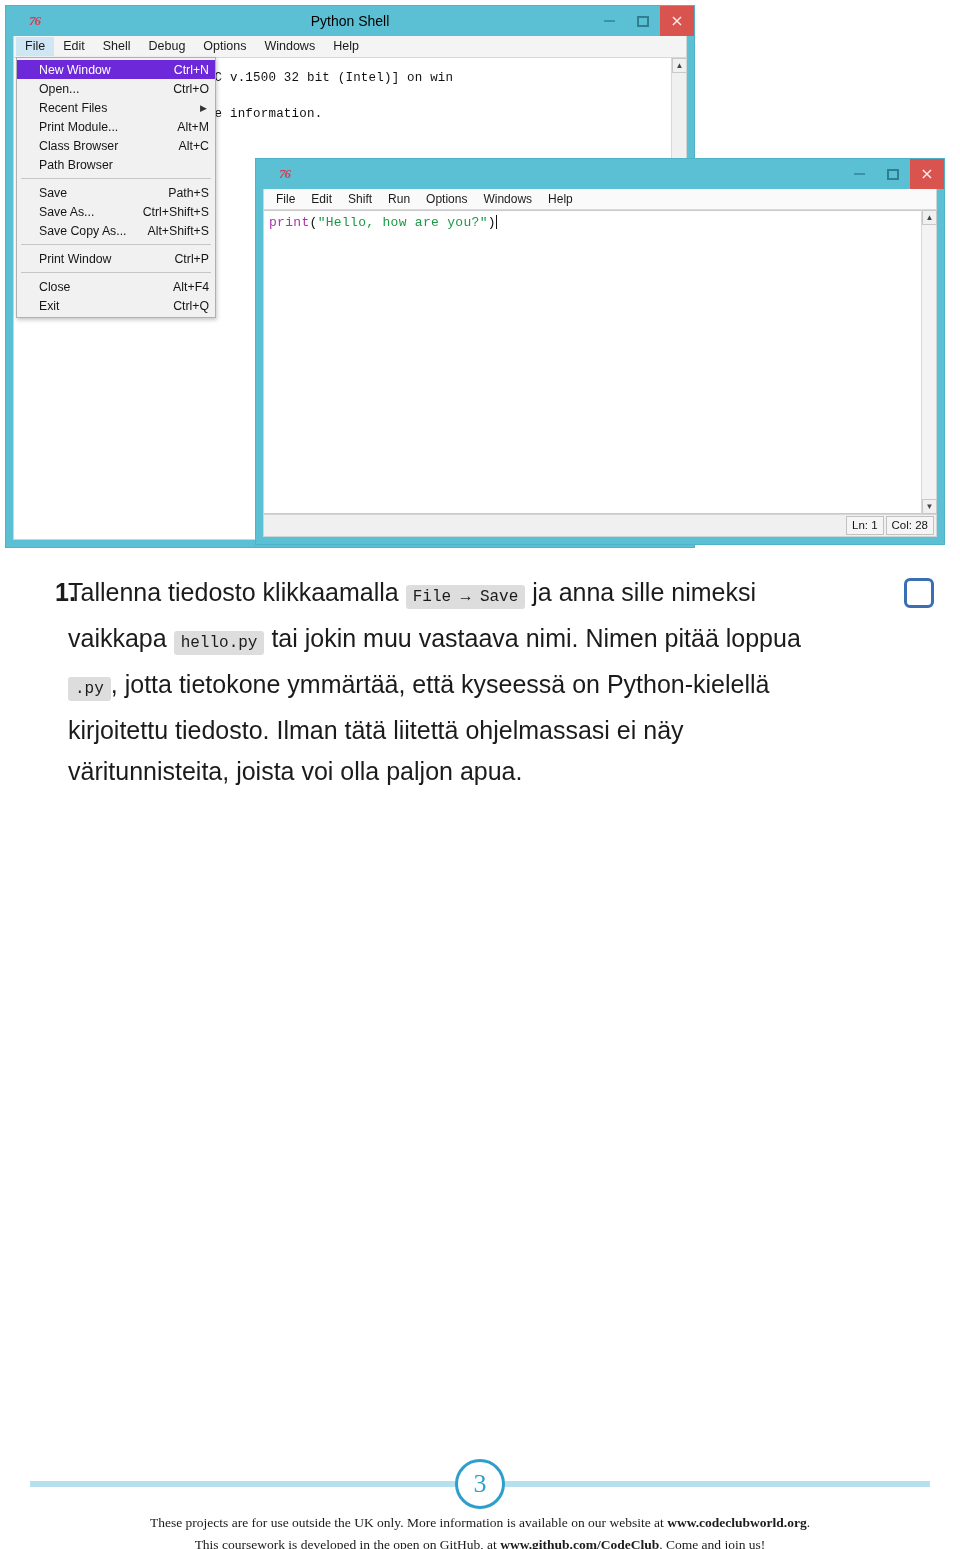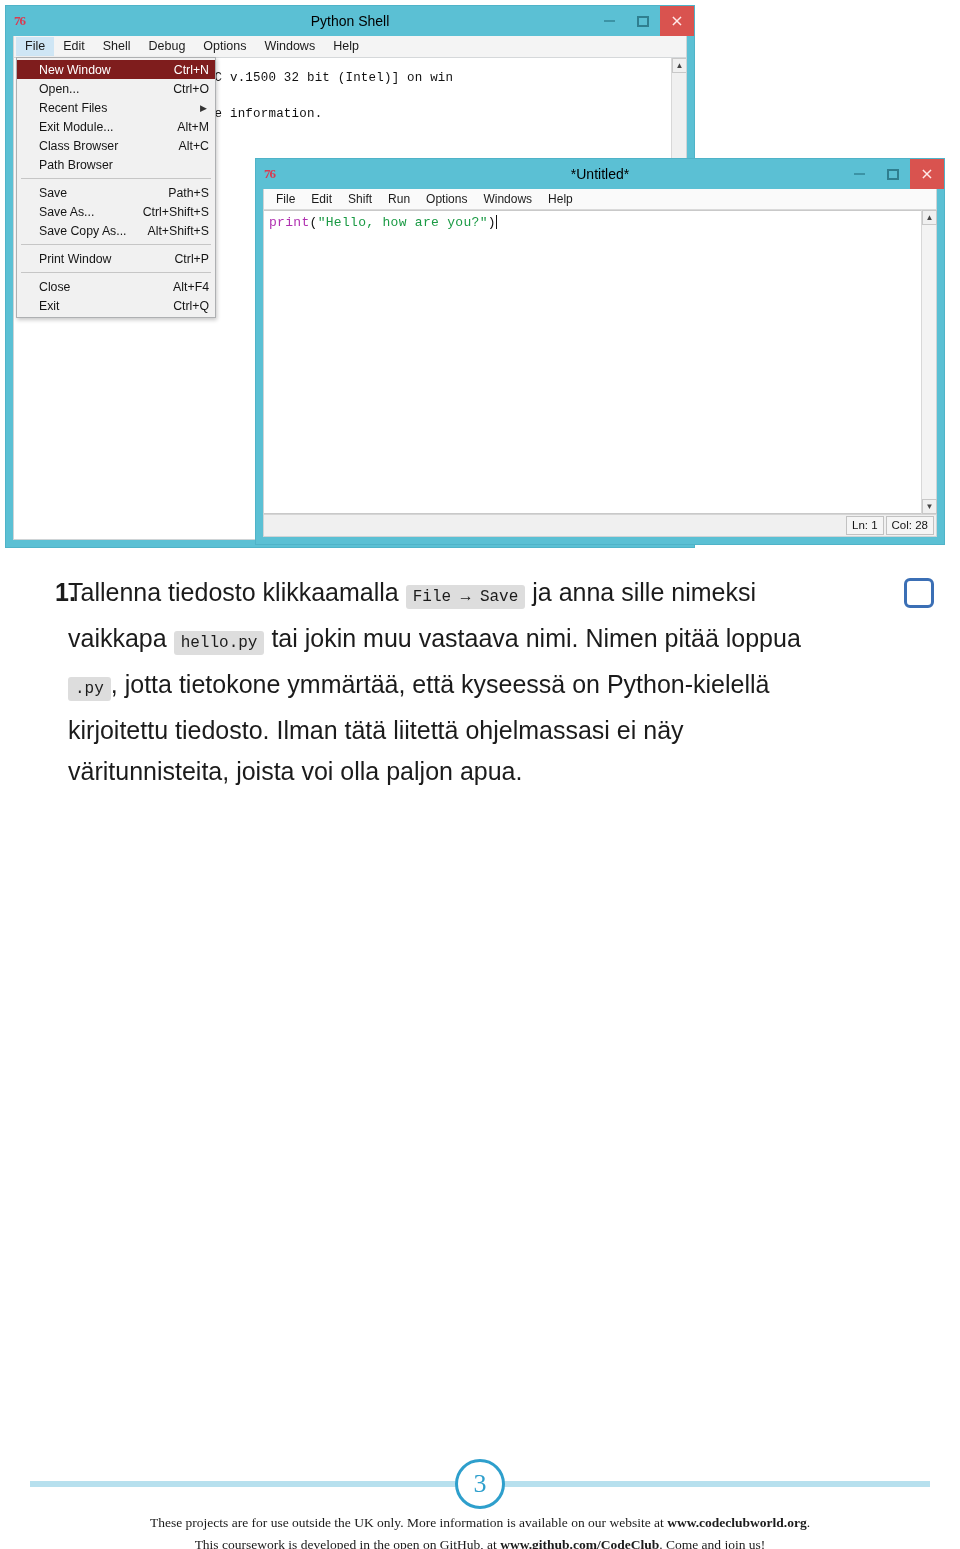--- a/index.html
+++ b/index.html
@@ -25,23 +25,24 @@
   }
   .shell-titlebar {
     position: relative;
     height: 30px;
     background: #5bc0d4;
     display: flex;
     align-items: center;
   }
   .py-icon {
     width: 26px;
-    text-align: left;
+    text-align: right;
     font-family: "Liberation Serif", serif;
     font-weight: bold;
+    font-style: italic;
     font-size: 13px;
     color: #d83b52;
     letter-spacing: -1px;
     margin-left: 8px;
   }
   .win-title {
     position: absolute;
     left: 0; right: 0;
     text-align: center;
     font-size: 14px;
@@ -163,21 +164,21 @@
     color: #151515;
   }
   .menu-row {
     display: flex;
     align-items: center;
     height: 19px;
     padding: 0 6px 0 22px;
     position: relative;
   }
   .menu-row.selected {
-    background: #7f1d1d;
+    background: #6d28d9;
     color: #ffffff;
   }
   .menu-label { flex: 1 1 auto; white-space: nowrap; }
   .menu-accel { flex: 0 0 auto; white-space: nowrap; padding-left: 10px; }
   .menu-submark {
     position: absolute;
     right: 8px;
     font-size: 9px;
     color: #333;
   }
@@ -403,21 +404,21 @@
   </div>
   <div class="menu-row">
     <span class="menu-label">Open...</span>
     <span class="menu-accel">Ctrl+O</span>
   </div>
   <div class="menu-row">
     <span class="menu-label">Recent Files</span>
     <span class="menu-submark">▶</span>
   </div>
   <div class="menu-row">
-    <span class="menu-label">Exit Module...</span>
+    <span class="menu-label">Print Module...</span>
     <span class="menu-accel">Alt+M</span>
   </div>
   <div class="menu-row">
     <span class="menu-label">Class Browser</span>
     <span class="menu-accel">Alt+C</span>
   </div>
   <div class="menu-row">
     <span class="menu-label">Path Browser</span>
     <span class="menu-accel"></span>
   </div>
@@ -452,21 +453,20 @@
   </div>
   <div class="menu-row">
     <span class="menu-label">Exit</span>
     <span class="menu-accel">Ctrl+Q</span>
   </div>
 </div>
 
 <div class="editor-window">
   <div class="shell-titlebar">
     <div class="py-icon">76</div>
-    <div class="win-title">*Untitled*</div>
     <div class="win-controls">
       <div class="win-btn minimize">
           <span></span>
         </div>
       <div class="win-btn maximize">
           <span></span>
         </div>
       <div class="win-btn close">×</div>
     </div>
   </div>

